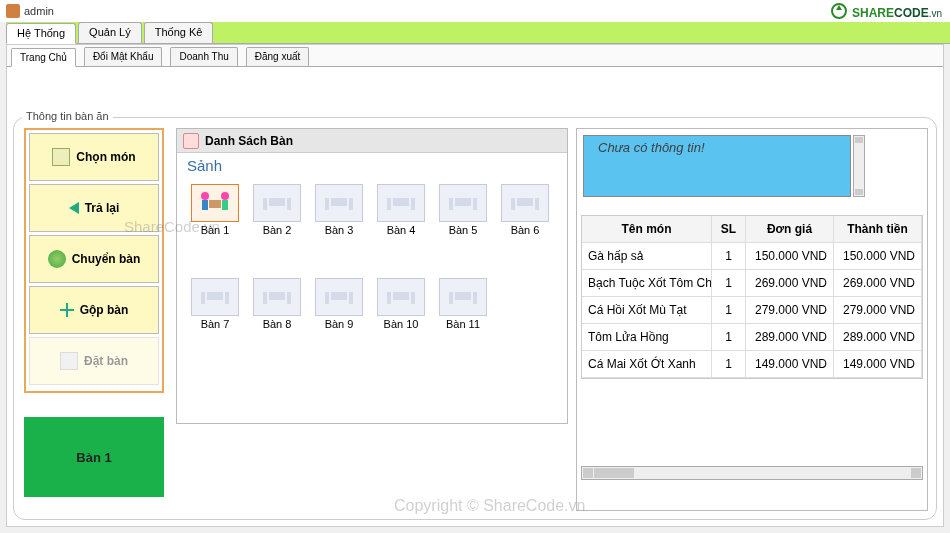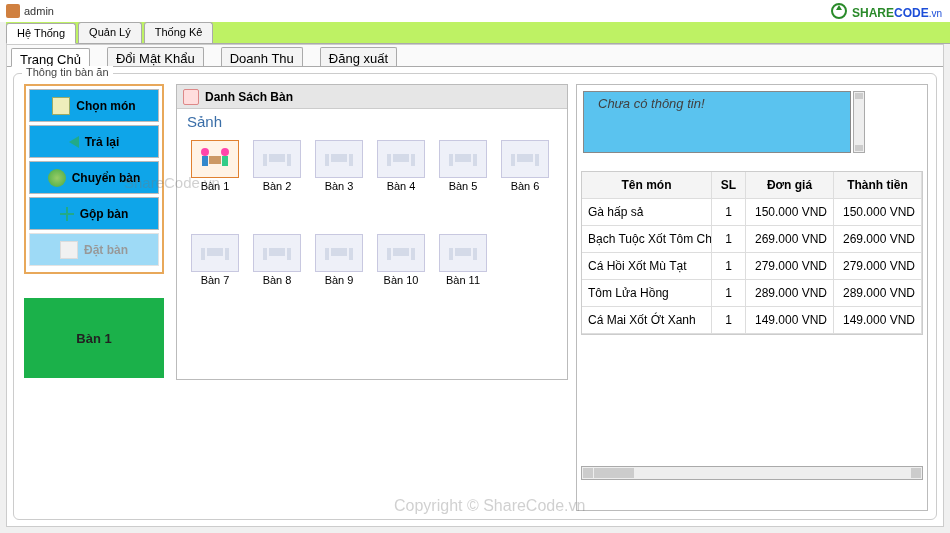--- a/index.html
+++ b/index.html
@@ -2,39 +2,39 @@
 <html><head>
 <meta charset="utf-8">
 <style>
 * { box-sizing: border-box; margin: 0; padding: 0; font-family: Segoe UI, Tahoma, sans-serif; font-size: 12px; }
 body { background: #f0f0f0; width: 950px; height: 533px; overflow: hidden; position: relative; }
 
 .titlebar { height: 22px; background: #fff; display: flex; align-items: center; padding: 0 6px; gap: 4px; position: relative; }
 .titlebar .logo { width: 14px; height: 14px; background: #d08040; border-radius: 2px; }
 .titlebar .title { font-size: 11px; color: #333; }
 .titlebar .brand { position: absolute; right: 8px; top: 2px; font-size: 14px; font-weight: bold; }
-.brand .g1 { color: #2a8a2a; } .brand .g2 { color: #1d4ed8; }
+.brand .g1 { color: #2a8a2a; } .brand .g2 { color: #14532d; }
 
 .tabstrip { height: 22px; background: #bef264; border-bottom: 1px solid #aaa; display: flex; margin-left:6px;}
 .tab { padding: 3px 10px; border: 1px solid #aaa; border-bottom: none; background: #f4f4f4; margin-right: 2px; border-radius: 3px 3px 0 0; cursor: pointer; font-size: 11px; }
 .tab.active { background: #fff; border-bottom: 1px solid #fff; position: relative; top: 1px; }
 
 .workarea { position: absolute; left: 6px; right: 6px; top: 44px; bottom: 6px; background: #fff; border: 1px solid #ccc; }
 
 .subtabs { height: 22px; display: flex; border-bottom: 1px solid #aaa; background:#fafafa; padding-top:2px; padding-left:4px;}
-.subtab { padding: 3px 8px; border: 1px solid #aaa; border-bottom: none; background: #f4f4f4; margin-right: 17px; border-radius: 2px 2px 0 0; cursor: pointer; font-size: 13px; }
+.subtab { padding: 3px 8px; border: 1px solid #aaa; border-bottom: none; background: #f4f4f4; margin-right: 8px; border-radius: 2px 2px 0 0; cursor: pointer; font-size: 10px; }
 .subtab.active { background: #fff; border-bottom: 1px solid #fff; position: relative; top: 1px; }
 
-.groupbox { position: absolute; border: 1px solid #ccc; border-radius: 6px; }
+.groupbox { position: absolute; border: 1px solid #ccc; border-radius: 12px; margin-top: 44px; }
 .groupbox > .glabel { position: absolute; top: -8px; left: 8px; background: #fff; padding: 0 4px; font-size: 11px; color: #444; }
 .gb-main { left: 6px; top: 28px; right: 6px; bottom: 6px; }
 
 .sidebar { position: absolute; left: 10px; top: 10px; width: 140px; }
 .sidebar-box { border: 2px solid #e8a85a; padding: 3px; background:#fff; }
-.sidebtn { height: 33px; border: 1px solid #bbb; background: #0ea5e9; display: flex; align-items: center; justify-content: center; gap: 6px; cursor: pointer; margin-bottom: 3px; font-size: 13px; font-weight: bold; }
+.sidebtn { height: 48px; border: 1px solid #bbb; background: #fef9c3; display: flex; align-items: center; justify-content: center; gap: 6px; cursor: pointer; margin-bottom: 3px; font-size: 13px; font-weight: bold; }
 .sidebtn.disabled { opacity: 0.4; cursor: default; }
 .ic { width: 18px; height: 18px; display: inline-block; }
 .ic.menu { background: #eeb; border: 1px solid #9a6; }
 .ic.back { width:0;height:0;border-style:solid;border-width:6px 10px 6px 0;border-color:transparent #2a8 transparent transparent;}
 .ic.move { background: radial-gradient(#9c6, #4a4); border-radius: 50%; }
 .ic.merge { width:14px;height:14px; position:relative;}
 .ic.merge::before,.ic.merge::after{content:"";position:absolute;background:#2a8;}.ic.merge::before{left:6px;top:0;width:2px;height:14px;}.ic.merge::after{left:0;top:6px;width:14px;height:2px;}
 .ic.book { background: #ddd; border: 1px solid #aaa; }
 
 .current-table { margin-top: 24px; width: 140px; height: 80px; background: #1bb14a; display: flex; align-items: center; justify-content: center; color: #222; font-weight: bold; font-size: 13px; }

